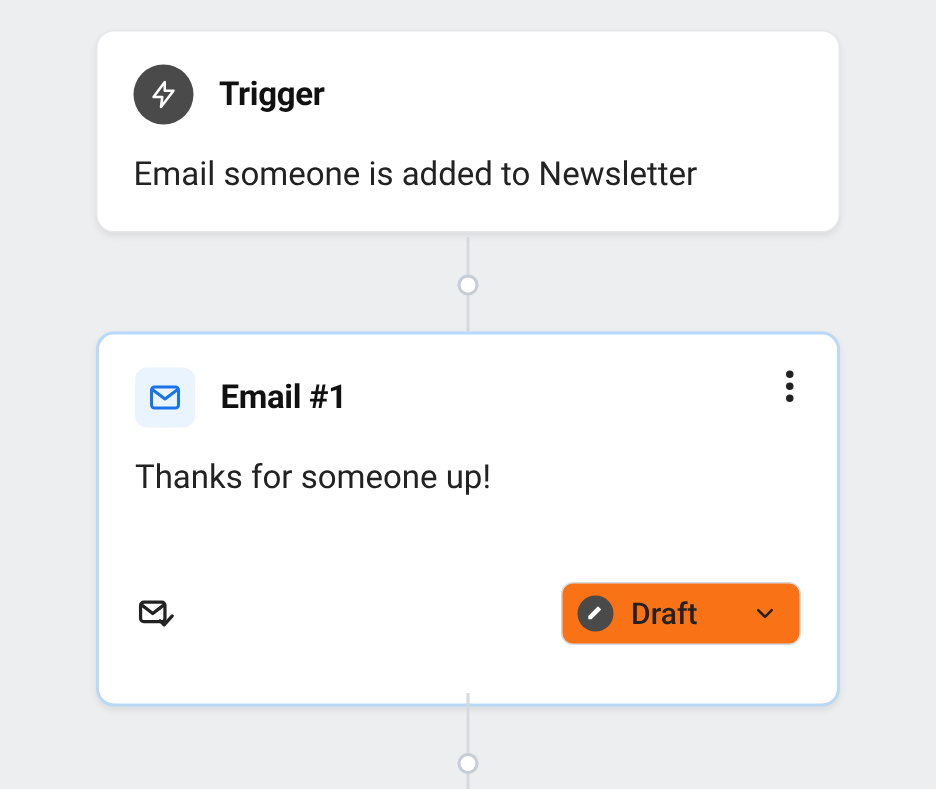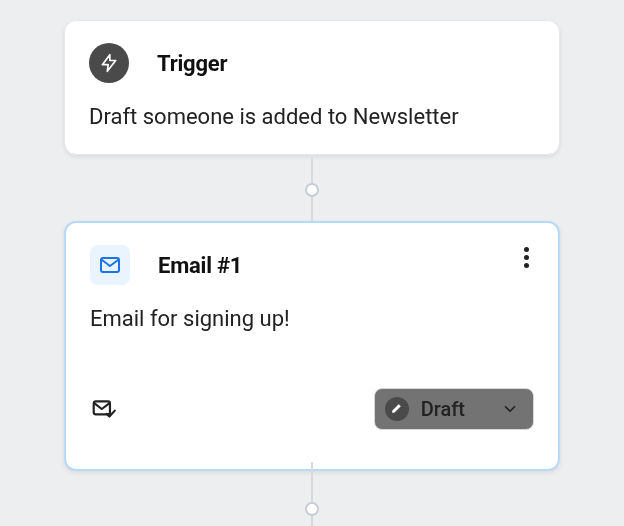--- a/index.html
+++ b/index.html
@@ -29,21 +29,21 @@
     border: 1px solid #e5e7eb;
   }
   .card.email {
     top: 221px;
     border: 2px solid #b8d9f8;
     padding-bottom: 39px;
   }
   .card-header {
     display: flex;
     align-items: center;
-    gap: 28px;
+    gap: 17px;
   }
   .card-title {
     font-weight: 700;
     font-size: 22px;
     letter-spacing: -0.01em;
   }
   .card-desc {
     margin-top: 20px;
     font-size: 22px;
     line-height: 1.3;
@@ -115,21 +115,21 @@
   .status-pill {
     display: flex;
     align-items: center;
     gap: 12px;
     border: 1px solid #d6dadf;
     border-radius: 8px;
     padding: 8px 14px 8px 10px;
     font-size: 20px;
     font-weight: 500;
     color: #222;
-    background: #737373;
+    background: #f97316;
     cursor: pointer;
   }
   .status-pill .pencil-circle {
     width: 24px; height: 24px;
     border-radius: 999px;
     background: #4a4a4a;
     display: flex; align-items: center; justify-content: center;
     flex: 0 0 auto;
   }
   .status-pill .chev {
@@ -143,21 +143,21 @@
 
   <div class="card trigger">
     <div class="card-header">
       <div class="icon-circle-dark">
         <svg width="20" height="20" viewBox="0 0 24 24" fill="none">
           <path d="M13 2 L4 14 H11 L10 22 L20 9 H13 L13 2 Z" stroke="#fff" stroke-width="2" stroke-linejoin="round" stroke-linecap="round" fill="none"></path>
         </svg>
       </div>
       <div class="card-title">Trigger</div>
     </div>
-    <div class="card-desc">Draft someone is added to Newsletter</div>
+    <div class="card-desc">Email someone is added to Newsletter</div>
   </div>
 
   <div class="vline" style="top:158px; height:63px;"></div>
   <div class="dot" style="top:183px;"></div>
 
   <div class="card email">
     <div class="card-header">
       <div class="icon-square-light">
         <svg width="24" height="24" viewBox="0 0 24 24" fill="none">
           <rect x="3" y="5" width="18" height="14" rx="2" stroke="#1a73e8" stroke-width="2"></rect>
@@ -166,21 +166,21 @@
       </div>
       <div class="card-title">Email #1</div>
     </div>
 
     <div class="kebab">
       <span></span>
         <span></span>
         <span></span>
     </div>
 
-    <div class="card-desc">Email for signing up!</div>
+    <div class="card-desc">Thanks for someone up!</div>
 
     <div class="email-footer">
       <div class="footer-icon">
         <svg width="26" height="26" viewBox="0 0 24 24" fill="none">
           <rect x="2.5" y="5" width="15" height="12" rx="2" stroke="#222" stroke-width="2"></rect>
           <path d="M3.5 7 L10 12 L16.5 7" stroke="#222" stroke-width="2" stroke-linecap="round" stroke-linejoin="round" fill="none"></path>
           <path d="M14.5 16.5 L17 19 L22 13.5" stroke="#222" stroke-width="2" stroke-linecap="round" stroke-linejoin="round" fill="none"></path>
         </svg>
       </div>
 

